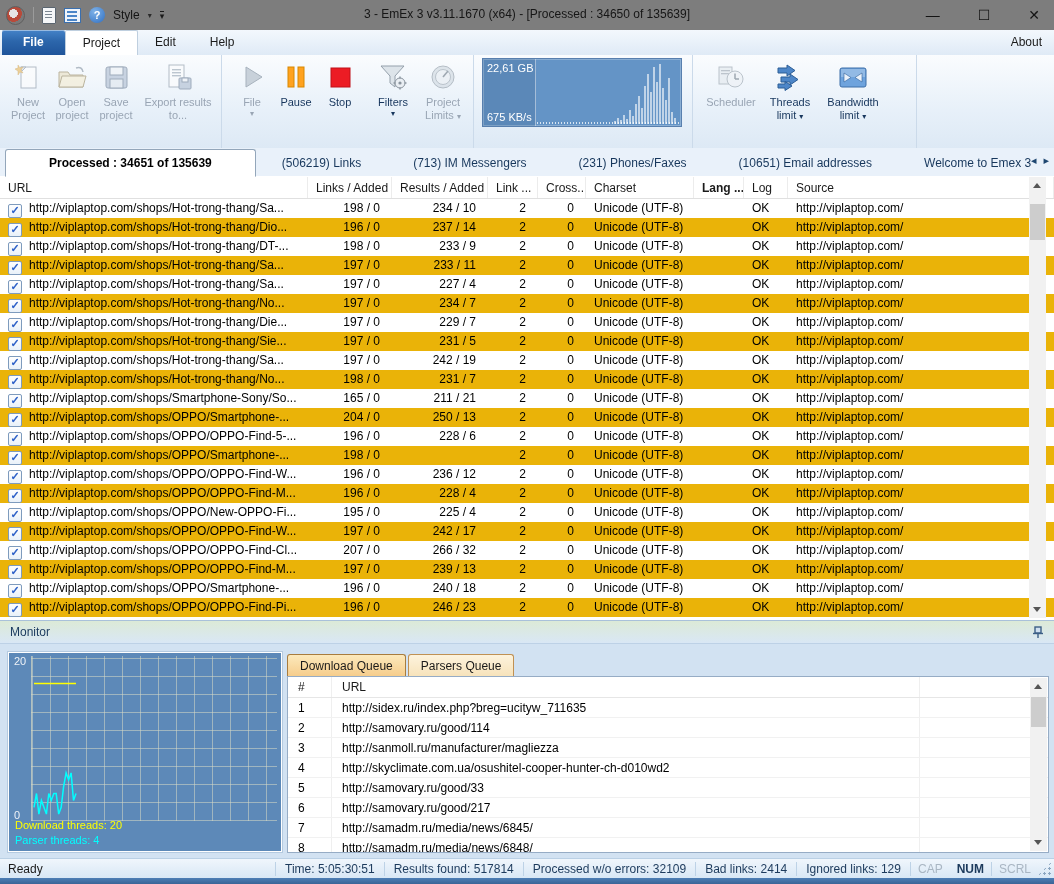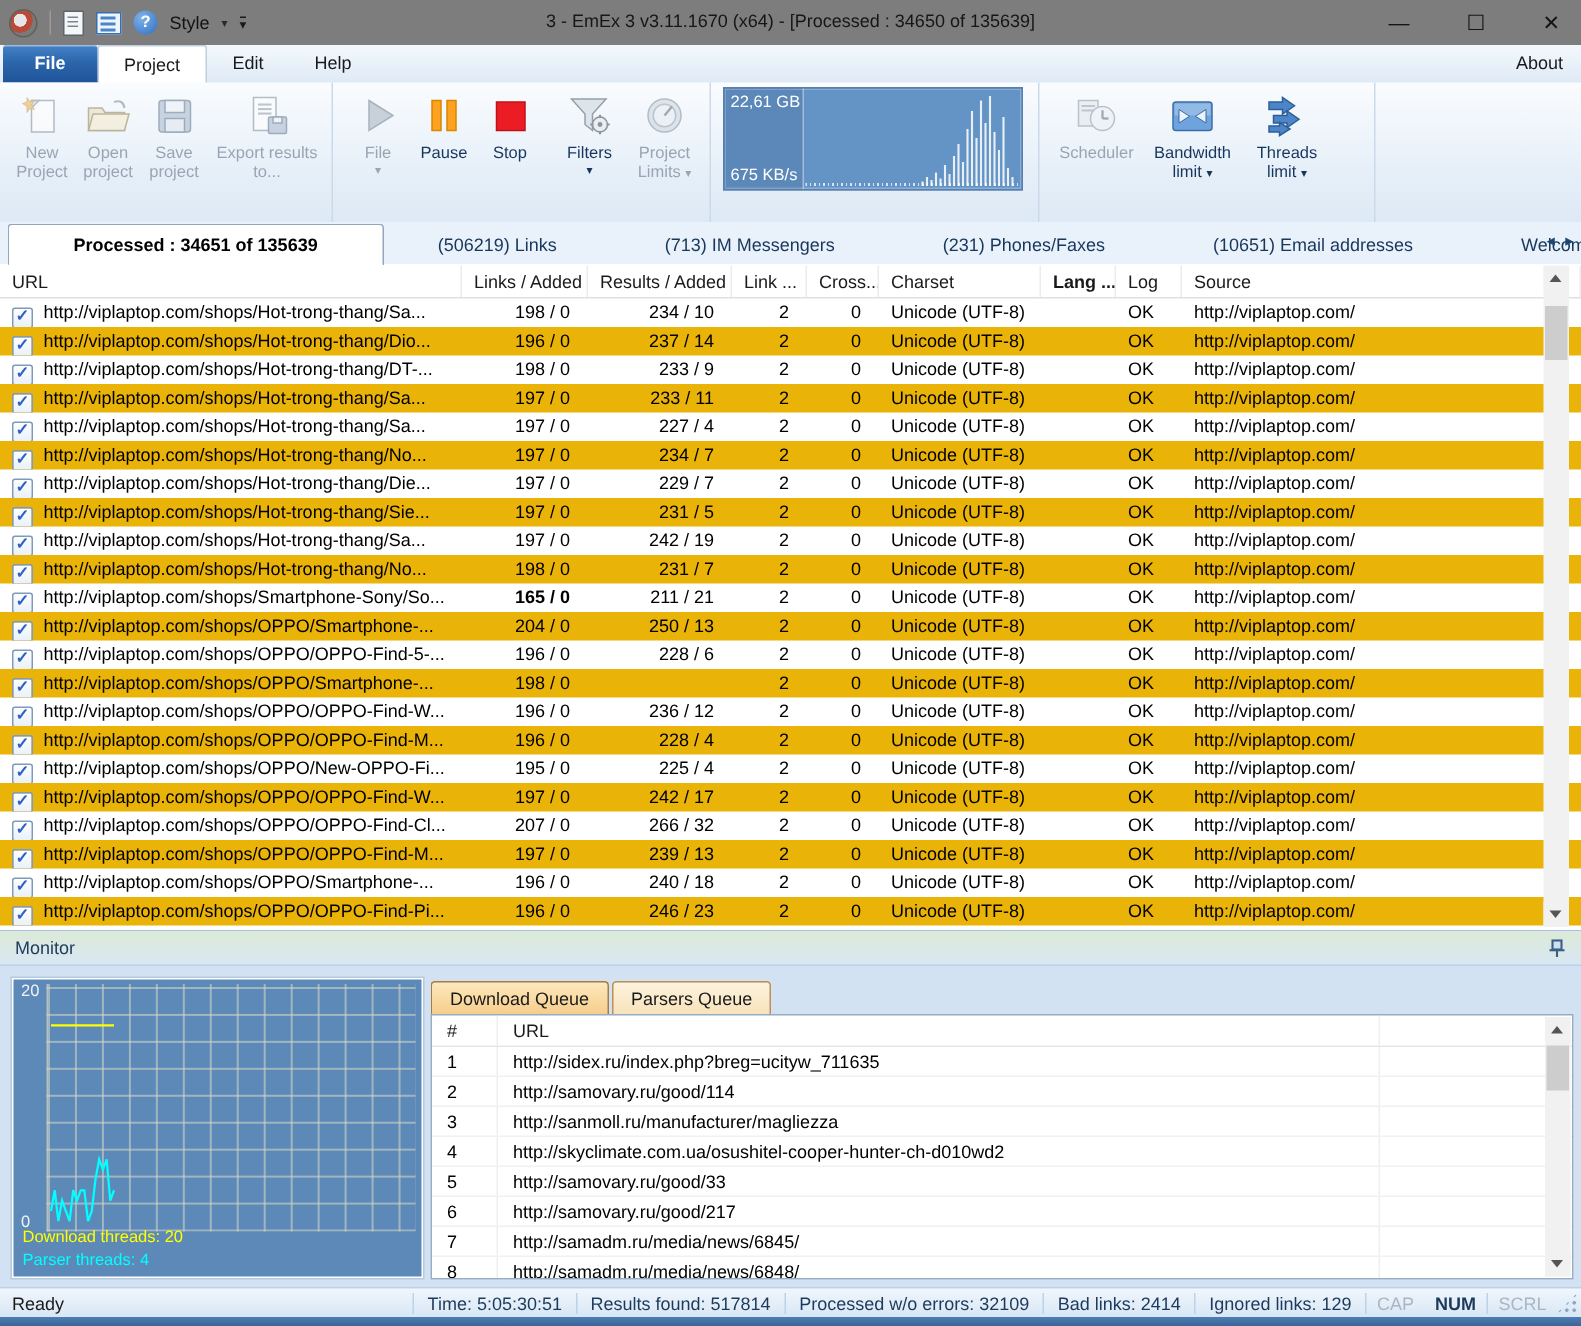--- a/index.html
+++ b/index.html
@@ -57,21 +57,21 @@
      border-right:1px solid rgba(255,255,255,.45);}
   .statusbox .gb{position:absolute;left:4px;top:3px;color:#fff;font-size:11px;}
   .statusbox .kbs{position:absolute;left:4px;bottom:3px;color:#fff;font-size:11px;}
   .statusbox .dots{position:absolute;left:54px;right:2px;bottom:2px;height:2px;
      background-image:repeating-linear-gradient(90deg,rgba(255,255,255,.75) 0 1px,transparent 1px 3px);}
   .spikes{position:absolute;right:2px;bottom:2px;}
 
   
   .tabstrip{position:absolute;left:0;top:148px;width:1054px;height:29px;background:#e9f1fa;
      border-bottom:1px solid #fff;display:flex;align-items:flex-end;padding-left:5px;box-sizing:border-box;}
-  .rtab{font-size:12px;color:#17375c;padding:6px 36px;white-space:nowrap;cursor:default;}
+  .rtab{font-size:12px;color:#17375c;padding:6px 26px;white-space:nowrap;cursor:default;}
   .rtab.active{background:#fff;border:1px solid #93a6ba;border-bottom:1px solid #fff;border-radius:3px 3px 0 0;
      font-weight:bold;color:#000;margin-bottom:-1px;padding:6px 43px;}
   .tabnav{position:absolute;right:5px;top:6px;font-size:11px;color:#1d4670;display:flex;gap:7px;}
 
   
   .gridwrap{position:absolute;left:0;top:177px;width:1054px;height:443px;background:#fff;overflow:hidden;}
   .ghead{height:22px;display:flex;border-bottom:1px solid #e0e0e0;box-sizing:border-box;}
   .hcell{font-size:12px;color:#1a1a1a;padding:4px 0 0 8px;border-right:1px solid #ececec;
      box-sizing:border-box;white-space:nowrap;overflow:hidden;}
   .gbody{position:relative;}
@@ -308,42 +308,42 @@
             <rect x="4" y="5" width="13" height="17" fill="#e3e9ee" stroke="#97a2ac"></rect>
             <rect x="6" y="8" width="9" height="1.3" fill="#9aa5af"></rect>
             <rect x="6" y="11" width="9" height="1.3" fill="#9aa5af"></rect>
             <circle cx="20" cy="17" r="8" fill="#edf1f5" stroke="#97a2ac"></circle>
             <line x1="20" y1="17" x2="20" y2="11.5" stroke="#6b7885" stroke-width="1.5"></line>
             <line x1="20" y1="17" x2="24" y2="17" stroke="#6b7885" stroke-width="1.5"></line>
           </svg>
       </span>
       <span class="rlbl">Scheduler</span>
     </div>
-    <div class="rbtn w66">
-      <span class="ric">
-        <svg width="32" height="30">
-            <rect x="3" y="6" width="26" height="19" rx="2" fill="#6ea3dd" stroke="#3c6ea8"></rect>
-            <rect x="4" y="7" width="24" height="8" fill="rgba(255,255,255,.25)"></rect>
-            <polygon points="7,11 14,15.5 7,20" fill="#eaf2fb" stroke="#2f5f98" stroke-width=".6"></polygon>
-            <polygon points="25,11 18,15.5 25,20" fill="#eaf2fb" stroke="#2f5f98" stroke-width=".6"></polygon>
-          </svg>
-      </span>
-      <span class="rlbl"><span>Bandwidth limit</span> <span class="dd">▾</span></span>
-    </div>
     <div class="rbtn w56">
       <span class="ric">
         <svg width="34" height="30">
             <g fill="#4d86c8" stroke="#2d5e96">
               <path d="M5 6 h9 v-3 l8 5.5 -8 5.5 v-3 h-9 z"></path>
               <path d="M12 15 h9 v-3 l8 5.5 -8 5.5 v-3 h-9 z" transform="translate(-4,0)"></path>
               <path d="M5 22 h7 v-2.5 l7 4.5 -7 4.5 v-2.5 h-7 z"></path>
             </g>
           </svg>
       </span>
       <span class="rlbl"><span>Threads limit</span> <span class="dd">▾</span></span>
+    </div>
+    <div class="rbtn w66">
+      <span class="ric">
+        <svg width="32" height="30">
+            <rect x="3" y="6" width="26" height="19" rx="2" fill="#6ea3dd" stroke="#3c6ea8"></rect>
+            <rect x="4" y="7" width="24" height="8" fill="rgba(255,255,255,.25)"></rect>
+            <polygon points="7,11 14,15.5 7,20" fill="#eaf2fb" stroke="#2f5f98" stroke-width=".6"></polygon>
+            <polygon points="25,11 18,15.5 25,20" fill="#eaf2fb" stroke="#2f5f98" stroke-width=".6"></polygon>
+          </svg>
+      </span>
+      <span class="rlbl"><span>Bandwidth limit</span> <span class="dd">▾</span></span>
     </div>
     <div class="glabel">Bandwidth control</div>
   </div>
 
   <div style="flex:1;"></div>
 </div>
 
 <div class="tabstrip">
   <div id="result-tabs" style="display:flex;align-items:flex-end;width:100%;">
       <div class="rtab active">Processed : 34651 of 135639</div>
@@ -477,21 +477,21 @@
         <div class="tc num" style="width: 96px;">231 / 7</div>
         <div class="tc num" style="width: 50px;">2</div>
         <div class="tc num" style="width: 48px;">0</div>
         <div class="tc" style="width: 108px;">Unicode (UTF-8)</div>
         <div class="tc" style="width: 50px;"></div>
         <div class="tc" style="width: 44px;">OK</div>
         <div class="tc" style="width: auto; flex: 1 1 0%;">http://viplaptop.com/</div>
       </div>
       <div class="trow">
         <div class="tc" style="width: 308px;"><span class="cbx">✓</span>http://viplaptop.com/shops/Smartphone-Sony/So...</div>
-        <div class="tc num" style="width: 84px; font-weight: bold;">165 / 0</div>
+        <div class="tc num" style="width: 84px;">165 / 0</div>
         <div class="tc num" style="width: 96px;">211 / 21</div>
         <div class="tc num" style="width: 50px;">2</div>
         <div class="tc num" style="width: 48px;">0</div>
         <div class="tc" style="width: 108px;">Unicode (UTF-8)</div>
         <div class="tc" style="width: 50px;"></div>
         <div class="tc" style="width: 44px;">OK</div>
         <div class="tc" style="width: auto; flex: 1 1 0%;">http://viplaptop.com/</div>
       </div>
       <div class="trow alt">
         <div class="tc" style="width: 308px;"><span class="cbx">✓</span>http://viplaptop.com/shops/OPPO/Smartphone-...</div>

